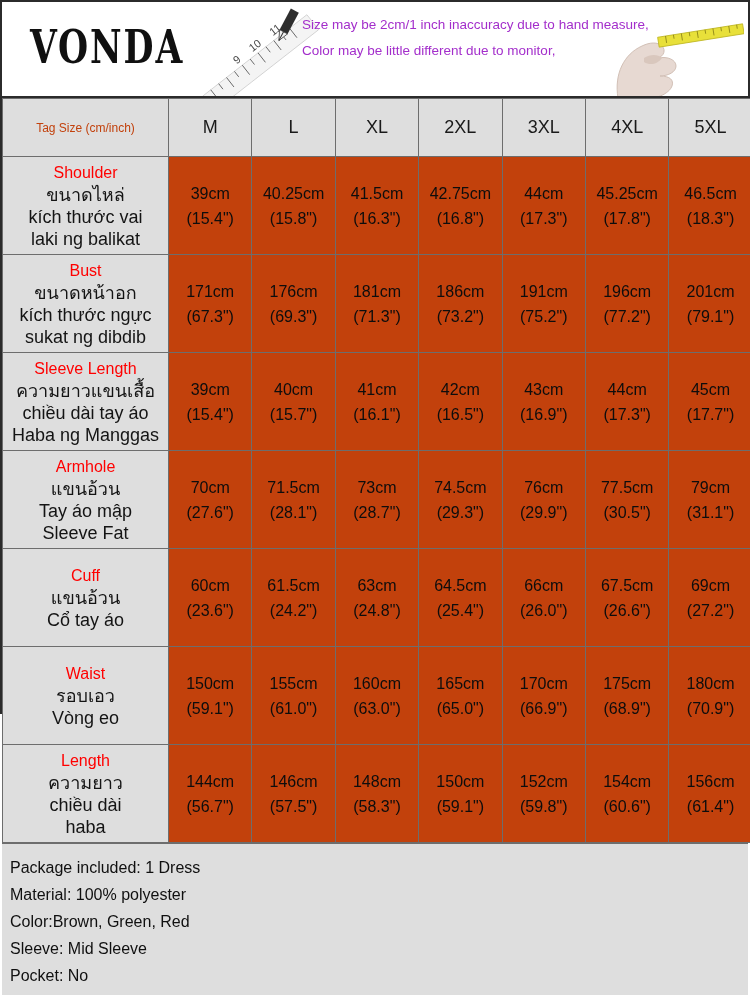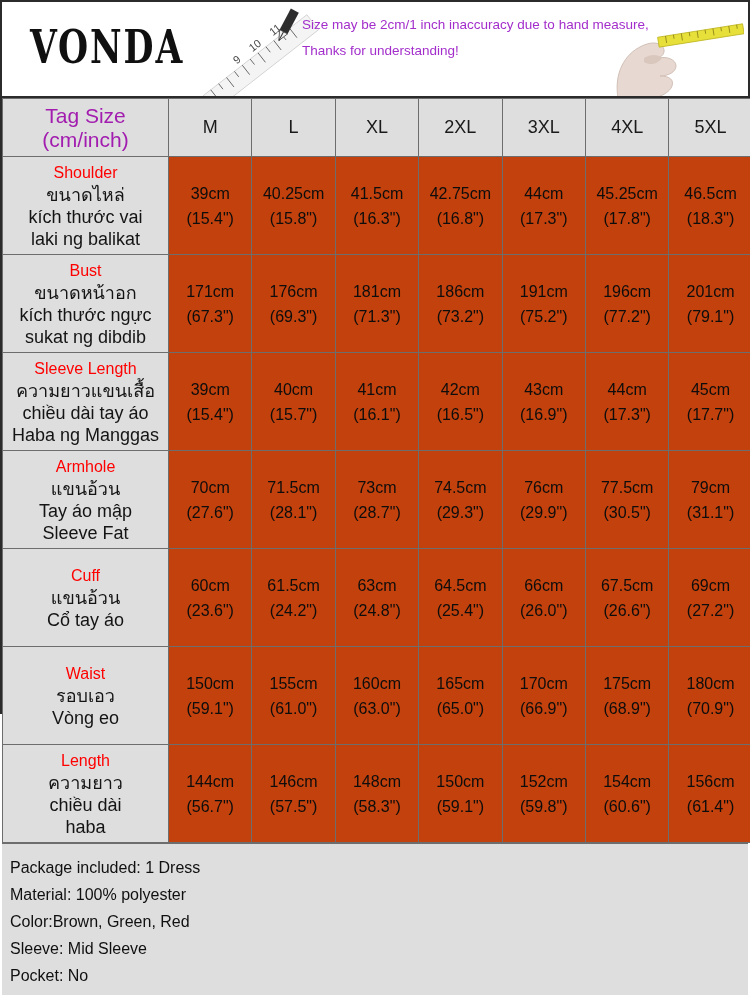--- a/index.html
+++ b/index.html
@@ -91,22 +91,22 @@
   .col-size  { width: 83.4px; }
 
   thead th {
     background: #dedede;
     height: 58px;
     font-size: 18px;
     font-weight: 400;
     color: #1a1a1a;
   }
   thead th.label-head {
-    color: #a21caf;
-    font-size: 21px;
+    color: #c2410c;
+    font-size: 12px;
     font-weight: 400;
   }
 
   tbody tr { height: 98px; }
   tbody td.label-cell {
     background: #dedede;
     padding: 4px 0;
     line-height: 22px;
   }
   .lbl-en {
@@ -171,21 +171,21 @@
       </g>
       <g transform="rotate(28 108 26)">
         <polygon points="104,6 113,6 113,30 108.5,40 104,30" fill="#1d1d1d"></polygon>
         <polygon points="104,30 113,30 108.5,40" fill="#f0f0f0" stroke="#333" stroke-width="0.7"></polygon>
         <line x1="108.5" y1="30" x2="108.5" y2="40" stroke="#222" stroke-width="1"></line>
       </g>
     </svg>
 
     <div class="banner-notes">
       <div class="note-line">Size may be 2cm/1 inch inaccuracy due to hand measure,</div>
-      <div class="note-line">Thanks for understanding!</div>
+      <div class="note-line">Color may be little different due to monitor,</div>
     </div>
 
     <svg class="banner-art-right" viewBox="0 0 160 96">
       <path d="M34 96 C30 72 40 52 58 44 C66 40 74 40 78 44 C82 48 80 54 74 56 C84 54 92 58 92 64 C92 70 84 74 76 74 C86 74 90 78 88 84 C86 90 76 96 66 96 Z" fill="#e7d9d2" stroke="#d2c0b6" stroke-width="1"></path>
       <path d="M60 56 C66 52 74 52 78 56 C74 62 66 64 60 60 Z" fill="#d9c7bd"></path>
       <g transform="rotate(-9 120 34)">
         <rect x="74" y="28" width="86" height="10" fill="#e8e03a" stroke="#bdb522" stroke-width="0.8"></rect>
         <g stroke="#7a7410" stroke-width="0.7">
           <line x1="82" y1="28" x2="82" y2="35"></line>
           <line x1="90" y1="28" x2="90" y2="32"></line>

